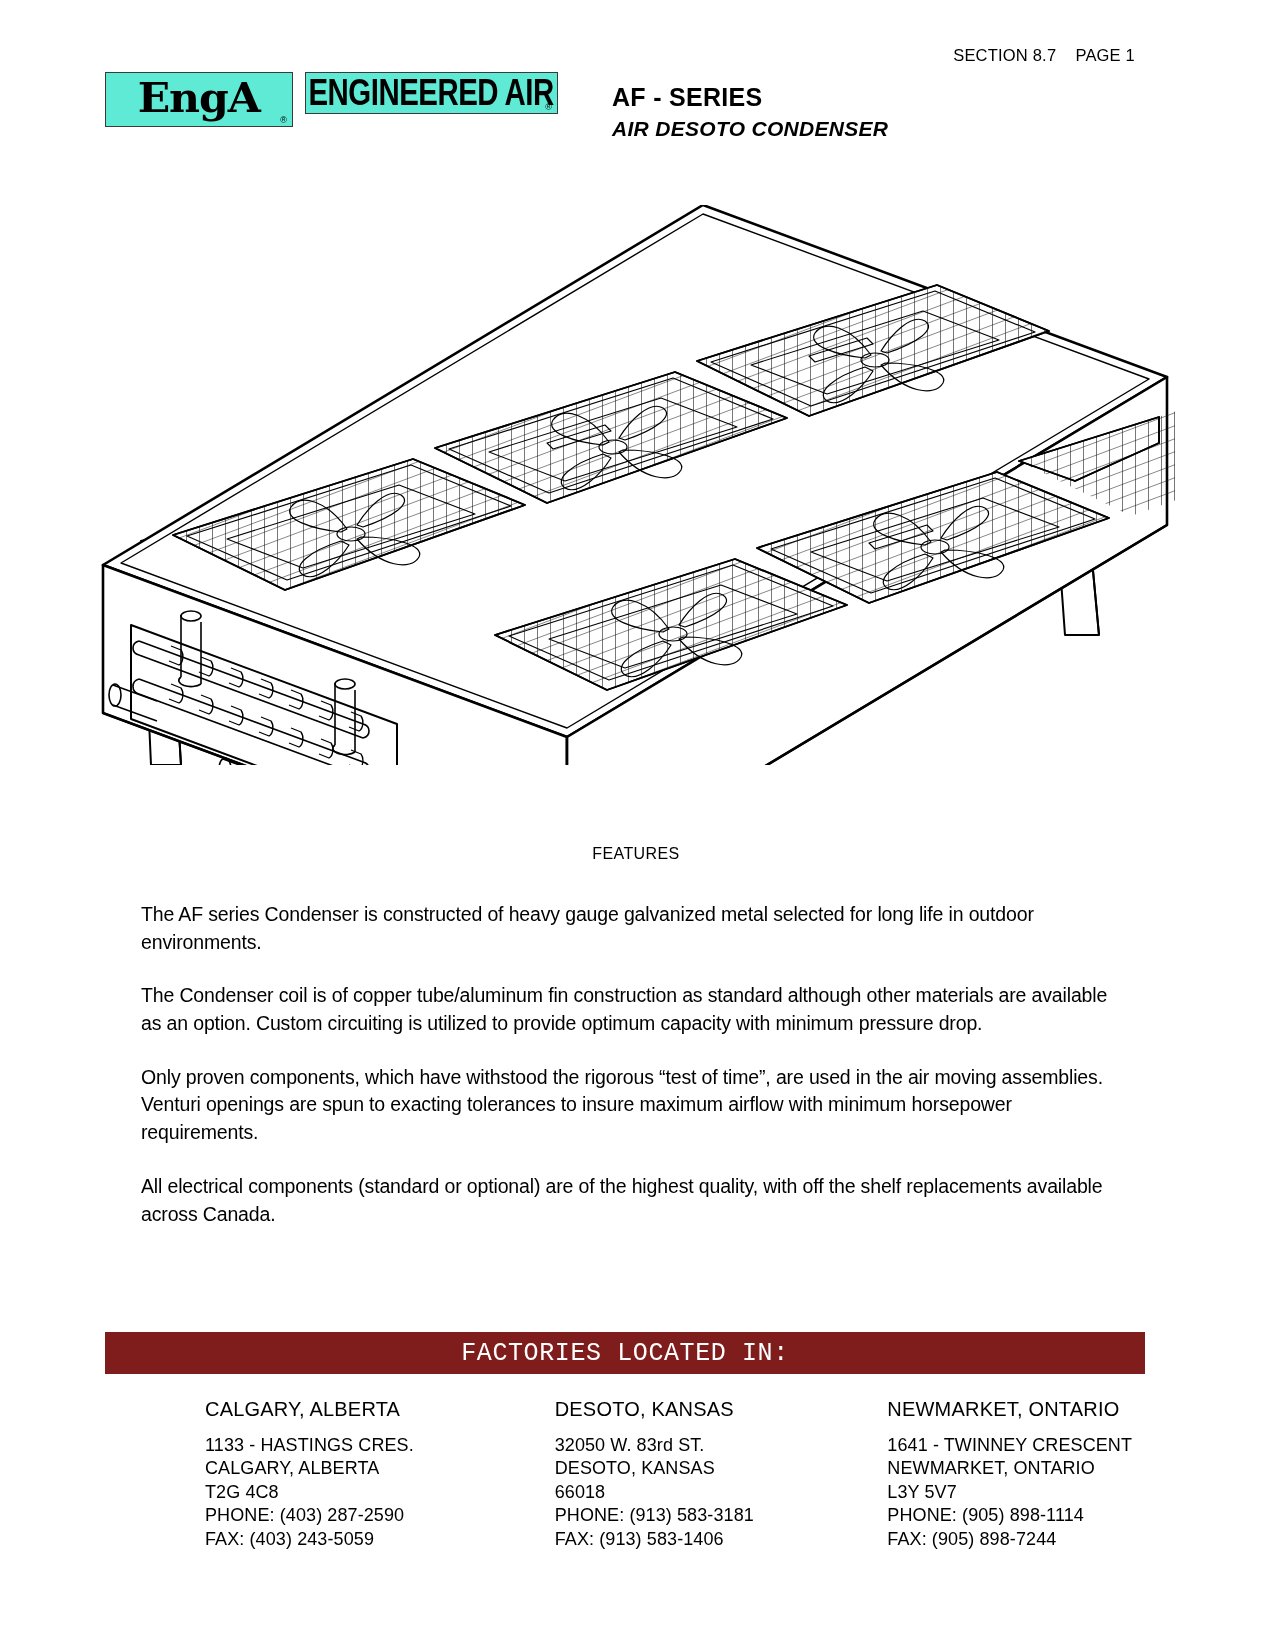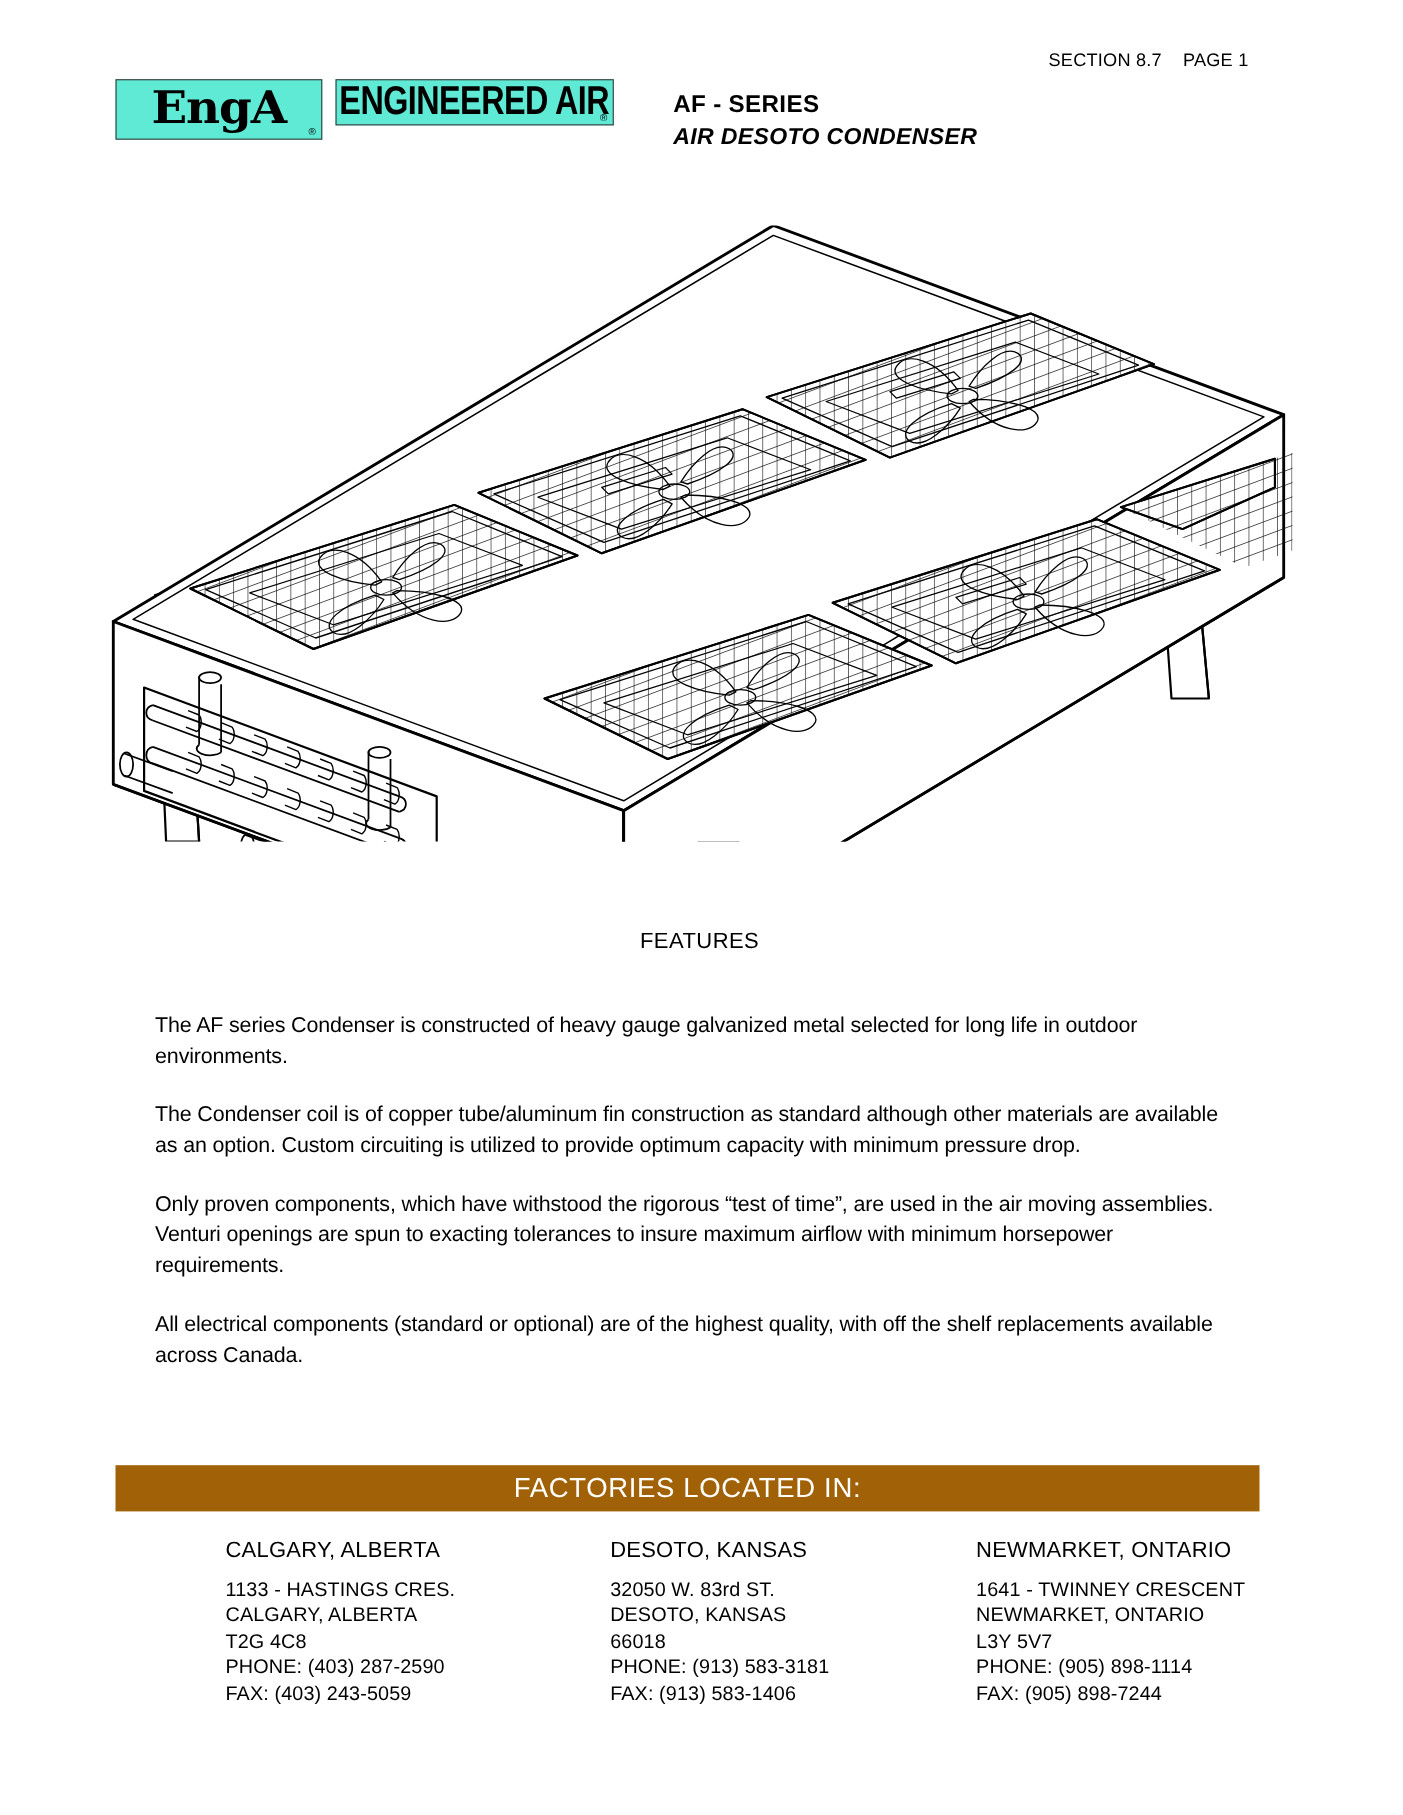--- a/index.html
+++ b/index.html
@@ -81,21 +81,21 @@
     font-family: "Liberation Sans", sans-serif;
     font-weight: normal;
   }
   #title-block {
     position: absolute;
     left: 612px;
     top: 81px;
     line-height: 1.28;
   }
   #product-series {
-    font-size: 22px;
+    font-size: 25px;
     font-weight: bold;
     letter-spacing: 0.3px;
   }
   #product-name {
     font-size: 21px;
     font-weight: bold;
     font-style: italic;
     letter-spacing: 0.3px;
     margin-top: 3px;
   }
@@ -112,23 +112,23 @@
 
   
   #features-section {
     position: absolute;
     left: 141px;
     top: 845px;
     width: 990px;
   }
   #features-heading {
     text-align: center;
-    font-size: 20px;
+    font-size: 16px;
     letter-spacing: 0.4px;
-    margin-bottom: 51px;
+    margin-bottom: 38px;
   }
   .feature-para {
     font-size: 19.5px;
     line-height: 1.42;
     margin: 0 0 26px 0;
     letter-spacing: -0.15px;
   }
   .feature-para:last-child { margin-bottom: 4px; }
 
   
@@ -422,21 +422,21 @@
 
 <div id="features-section">
   <div id="features-heading">FEATURES</div>
 
   <p class="feature-para">The AF series Condenser is constructed of heavy gauge galvanized metal selected for long life in outdoor environments.</p>
   <p class="feature-para">The Condenser coil is of copper tube/aluminum fin construction as standard although other materials are available as an option. Custom circuiting is utilized to provide optimum capacity with minimum pressure drop.</p>
   <p class="feature-para">Only proven components, which have withstood the rigorous “test of time”, are used in the air moving assemblies. Venturi openings are spun to exacting tolerances to insure maximum airflow with minimum horsepower requirements.</p>
   <p class="feature-para">All electrical components (standard or optional) are of the highest quality, with off the shelf replacements available across Canada.</p>
 </div>
 
-<div id="factories-banner" style="background: #a16207;">
+<div id="factories-banner" style="background: #7f1d1d; font-family: Liberation Mono, monospace;">
   <span id="factories-banner-text">FACTORIES LOCATED IN:</span>
 </div>
 
 <div id="addresses">
 
   <div class="address-col">
     <div class="address-city">CALGARY, ALBERTA</div>
     <div class="address-line">1133 - HASTINGS CRES.</div>
     <div class="address-line">CALGARY, ALBERTA</div>
     <div class="address-line">T2G 4C8</div>

